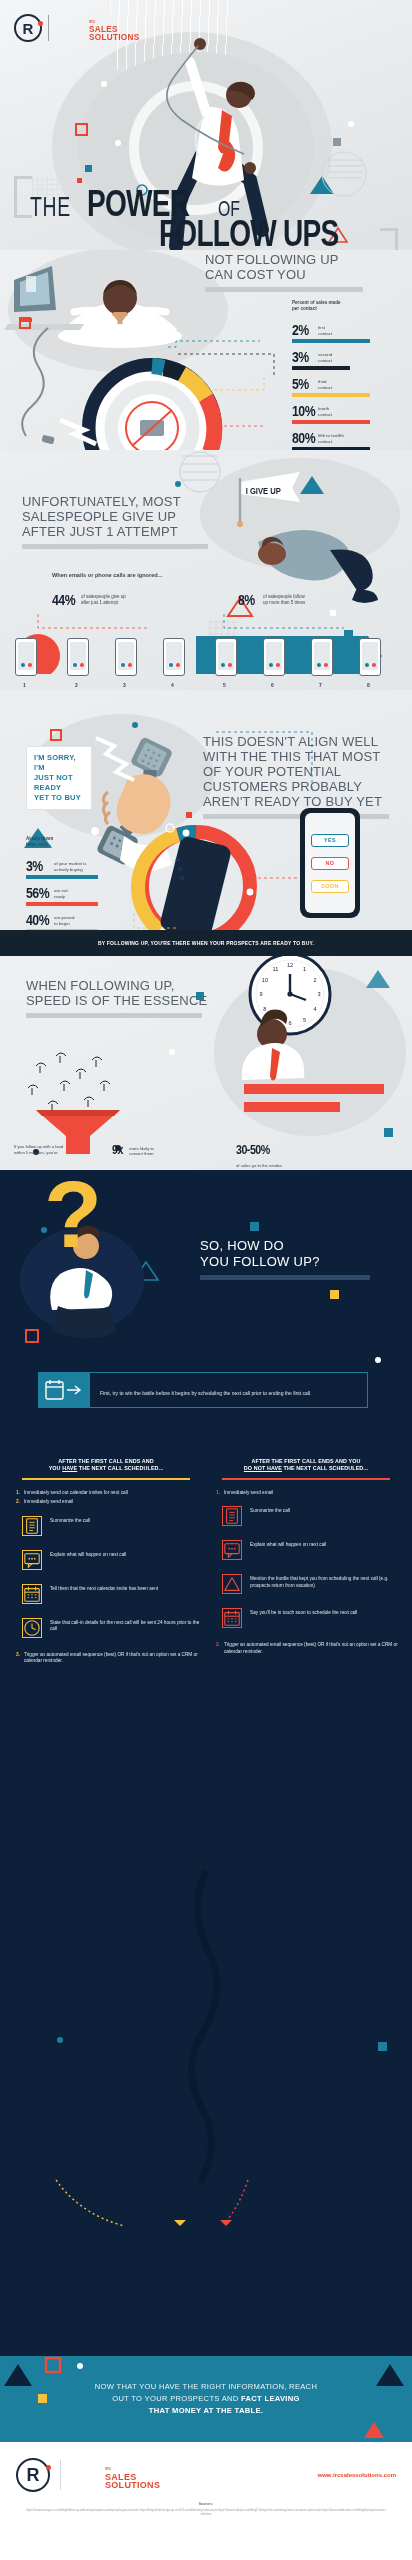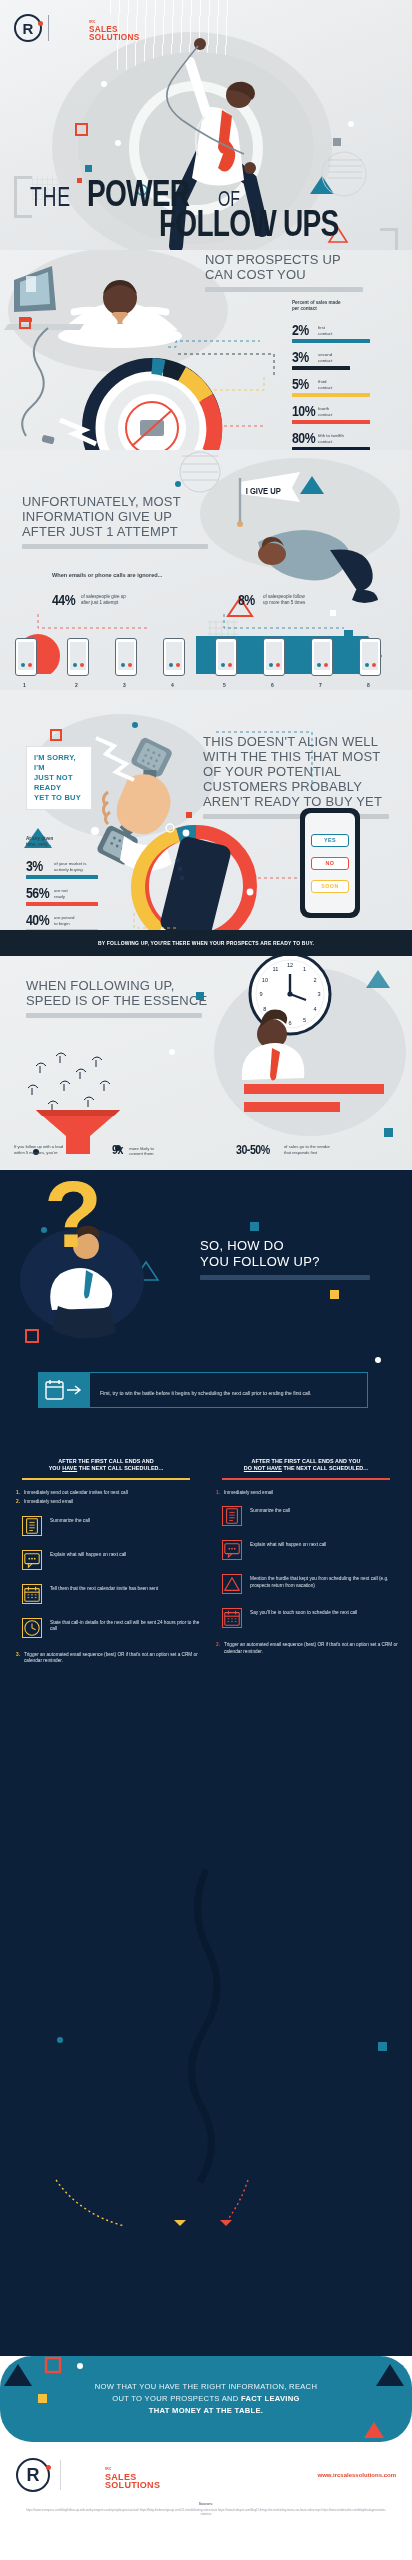--- a/index.html
+++ b/index.html
@@ -39,21 +39,21 @@
   .logo-mark { width:28px; height:28px; border:2.5px solid #1b2a41; border-radius:50%;
                display:flex; align-items:center; justify-content:center;
                font-weight:700; font-size:15px; color:#1b2a41; position:relative; }
   .logo-mark:after{content:"";position:absolute;right:-3px;top:5px;width:5px;height:5px;background:#e8472f;border-radius:50%;}
   .logo-div { width:1px; height:26px; background:#9aa1a8; }
   .logo-txt { line-height:8px;margin-left:34px; }
   .logo-txt .sm { font-size:3.4px; color:#e8472f; font-weight:700; letter-spacing:.3px; }
   .logo-txt .lg { font-size:8.2px; color:#e8472f; font-weight:700; letter-spacing:.3px; display:block; }
 
   .bracket { position:absolute; border:3px solid #c9cdd0; }
-  .title-wrap { position:absolute; left:30px; top:173px; width:355px; }
+  .title-wrap { position:absolute; left:30px; top:183px; width:355px; }
   .t-the { font-family:"Liberation Sans Narrow","Liberation Sans",sans-serif;
           font-weight:400; font-size:27px; letter-spacing:1px; color:#1b2a41;
           display:inline-block; transform:scaleX(.72); transform-origin:left; }
   .t-power { font-family:"Liberation Sans Narrow","Liberation Sans",sans-serif;
           font-weight:700; font-size:36px; letter-spacing:-1px; color:#14212f;
           display:inline-block; transform:scaleX(.78); transform-origin:left; }
   .t-of { font-family:"Liberation Sans Narrow","Liberation Sans",sans-serif;
           font-weight:400; font-size:22px; color:#1b2a41; display:inline-block;
           transform:scaleX(.72); transform-origin:left; }
   .t-follow { font-family:"Liberation Sans Narrow","Liberation Sans",sans-serif;
@@ -101,21 +101,21 @@
   #navy { top:1170px; height:1186px; background:#0d2039; overflow:hidden; }
   .navy-hd { color:#fff; font-size:13px; line-height:16px; letter-spacing:.3px; }
   .qmark { font-family:"Liberation Sans Narrow","Liberation Sans",sans-serif; font-weight:700;
            font-size:95px; color:#f5c13e; line-height:80px; }
   .step-txt { color:#dfe6ec; font-size:4.7px; line-height:6.4px; }
   .col-head { font-size:5.4px; line-height:7px; font-weight:700; color:#fff; letter-spacing:.1px; }
   .icon-sq { width:20px; height:20px; border:1.6px solid; display:flex; align-items:center; justify-content:center; flex:none; }
   .num { font-weight:700; font-size:4.8px; }
 
   
-  #cta { top:2356px; height:86px; background:#1d7f9e; display:flex; align-items:center; justify-content:center;border-radius:32px; }
+  #cta { top:2356px; height:86px; background:#1d7f9e; display:flex; align-items:center; justify-content:center; }
   #cta .in { text-align:center; color:#eaf4f7; font-size:7.6px; line-height:12px; letter-spacing:.3px; padding:0 28px; }
   #cta b { color:#fff; font-weight:700; }
 
   
   #foot { top:2442px; height:118px; background:#fff; }
   #foot .row { display:flex; align-items:center; gap:10px; padding:16px 16px 0 16px; }
   .foot-div { width:1px; height:30px; background:#d5d8da; }
   .foot-url { font-size:6px; color:#e8472f; font-weight:700; }
   .src { padding:10px 26px 0 26px; text-align:center; }
   .src h6 { font-size:3.4px; color:#6b747c; font-weight:700; margin-bottom:2px; }
@@ -225,21 +225,21 @@
       </g>
       <path d="M60 170 l24 10 l-10 4 l22 10" stroke="#fff" stroke-width="5" fill="none"></path>
 
       <path d="M168 97 h8 v-6 h84" stroke="#1d7f9e" stroke-width=".8" fill="none" stroke-dasharray="3 3"></path>
       <path d="M178 104 h96 v22" stroke="#14212f" stroke-width=".8" fill="none" stroke-dasharray="3 3"></path>
       <path d="M196 140 h68 v-14" stroke="#f5c13e" stroke-width=".8" fill="none" stroke-dasharray="3 3"></path>
       <path d="M206 176 h60" stroke="#ef4b3c" stroke-width=".8" fill="none" stroke-dasharray="3 3"></path>
     </svg>
 
     <div style="position:absolute;left:205px;top:2px;width:180px;">
-      <div class="hdg">NOT PROSPECTS UP</div>
+      <div class="hdg">NOT FOLLOWING UP</div>
       <div class="hdg">CAN COST YOU</div>
       <div class="rule" style="width:158px;"></div>
     </div>
 
     <div style="position:absolute;left:292px;top:50px;width:74px;">
       <div class="pcttxt">Percent of sales made</div>
       <div class="pcttxt">per contact</div>
     </div>
 
     <div id="cost-stats" style="position:absolute;left:292px;top:72px;width:80px;">
@@ -305,21 +305,21 @@
       <rect x="330" y="160" width="6" height="6" fill="#fff"></rect>
       <rect x="344" y="180" width="9" height="9" fill="#1d7f9e"></rect>
       <g opacity=".7">
           <path d="M208 172 h30 M208 178 h30 M208 184 h30 M208 190 h30
                               M210 170 v22 M216 170 v22 M222 170 v22 M228 170 v22 M234 170 v22" stroke="#cdd2d5" stroke-width=".8"></path>
         </g>
     </svg>
 
     <div style="position:absolute;left:22px;top:44px;width:220px;">
       <div class="hdg">UNFORTUNATELY, MOST</div>
-      <div class="hdg">INFORMATION GIVE UP</div>
+      <div class="hdg">SALESPEOPLE GIVE UP</div>
       <div class="hdg">AFTER JUST 1 ATTEMPT</div>
       <div class="rule" style="width:186px;"></div>
     </div>
 
     <div class="pcttxt" style="position:absolute;left:52px;top:122px;font-size:5.6px;">When emails or phone calls are ignored...</div>
 
     <div style="position:absolute;left:52px;top:142px;display:flex;gap:5px;align-items:flex-start;">
       <span class="bignum" style="width:24px;">44%</span>
       <span style="font-size:4.5px;line-height:6px;color:#3c4650;padding-top:2px;">
         <span>of salespeople give up</span><br>
@@ -595,21 +595,21 @@
       <span>If you follow up with a lead</span><br>
       <span>within 5 minutes, you're</span>
     </div>
     <div style="position:absolute;left:112px;top:186px;display:flex;gap:4px;align-items:flex-end;">
       <span class="bignum" style="font-size:13px;">9x</span>
       <span style="font-size:4.2px;line-height:5.6px;color:#3c4650;padding-top:2px;">
         <span>more likely to</span><br>
         <span>convert them</span>
       </span>
     </div>
-    <div style="position:absolute;left:236px;top:186px;display:flex;gap:4px;align-items:flex-start;">
+    <div style="position:absolute;left:236px;top:186px;display:flex;gap:4px;align-items:flex-start;flex-direction:column;">
       <span class="bignum" style="font-size:13px;width:44px;">30-50%</span>
       <span style="font-size:4.2px;line-height:5.6px;color:#3c4650;padding-top:2px;">
         <span>of sales go to the vendor</span><br>
         <span>that responds first</span>
       </span>
     </div>
   </section>
 
   <section class="sec" id="navy">
     <svg width="412" height="1186" style="position:absolute;left:0;top:0;">

